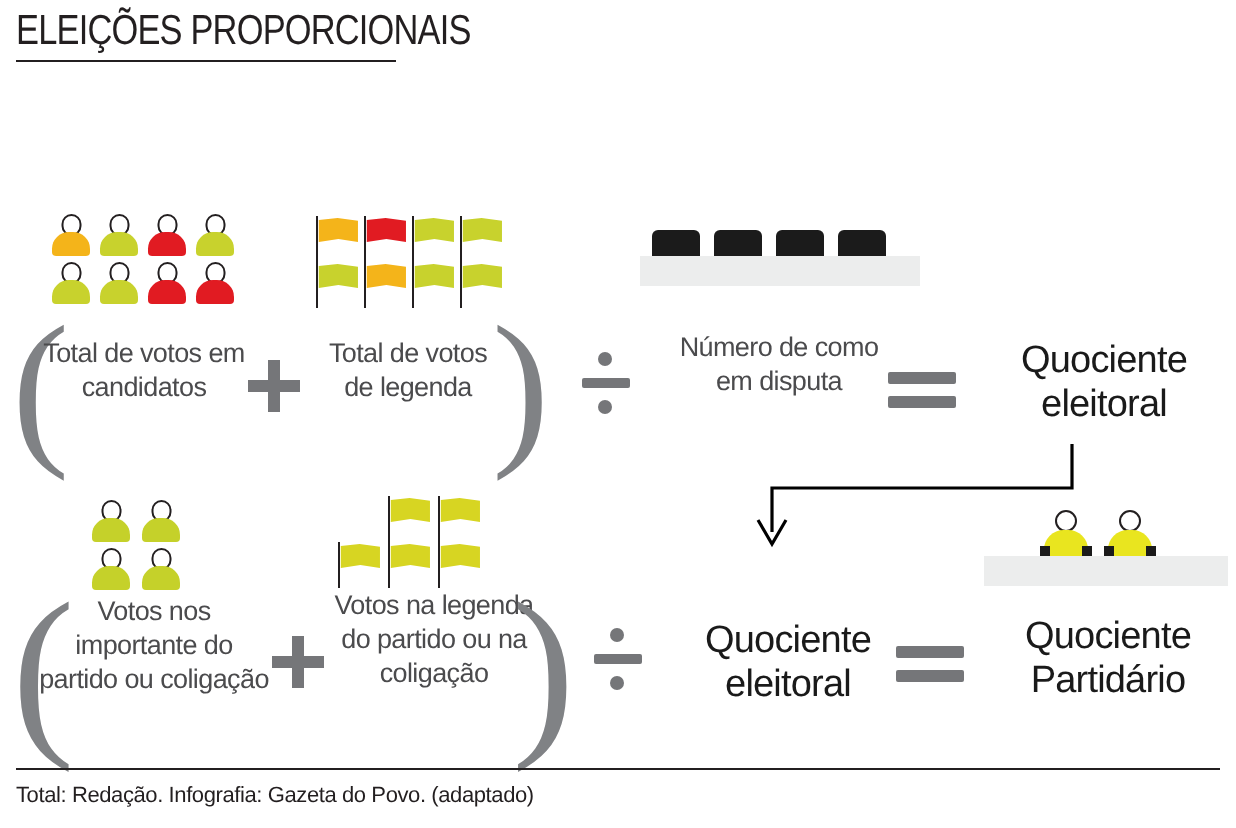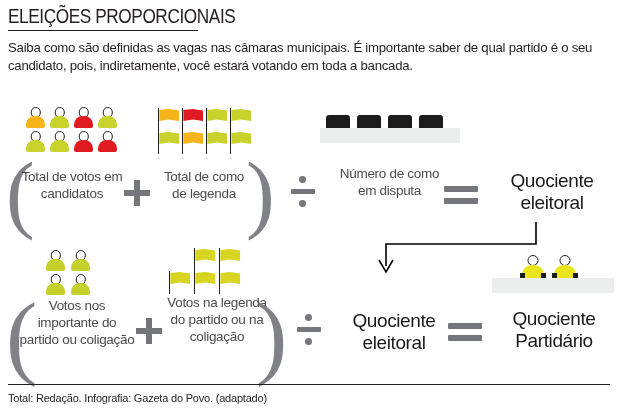--- a/index.html
+++ b/index.html
@@ -118,21 +118,20 @@
     position: absolute; left: 8px; top: 392px;
     font-size: 11px; color: #231f20; letter-spacing: -0.2px;
   }
 </style>
 </head>
 <body>
 
 <div id="header">
   <div id="title">ELEIÇÕES PROPORCIONAIS</div>
   <div id="title-rule"></div>
-  <div id="subtitle">Saiba como são definidas as vagas nas câmaras municipais. É importante saber de qual partido é o seu candidato, pois, indiretamente, você estará votando em toda a bancada.</div>
 </div>
 
 <div class="person-grid" style="left:26px; top:107px; width:92px; height:46px;">
   <div class="person" style="position:absolute;left:0px;top:0px;width:19px;height:21px;">
     <span class="head" style="width:8.5px;height:8.5px;"></span>
     <span class="body" style="height:12px;background:#f4b41a;"></span>
   </div>
   <div class="person" style="position:absolute;left:24px;top:0px;width:19px;height:21px;">
     <span class="head" style="width:8.5px;height:8.5px;"></span>
     <span class="body" style="height:12px;background:#c8d22d;"></span>
@@ -200,21 +199,21 @@
   <div class="flag" style="position:absolute;left:48px;top:23px;width:21px;height:23px;">
     <span class="pole"></span>
     <span class="cloth" style="background:#c8d22d;"></span>
   </div>
   <div class="flag" style="position:absolute;left:72px;top:23px;width:21px;height:23px;">
     <span class="pole"></span>
     <span class="cloth" style="background:#c8d22d;"></span>
   </div>
 </div>
 
-<div class="lbl" style="left:156px; top:168px; width:96px;">Total de como de legenda</div>
+<div class="lbl" style="left:156px; top:168px; width:96px;">Total de votos de legenda</div>
 
 <div class="paren" style="left:246px; top:150px; font-size:86px;">)</div>
 
 <div class="glyph" style="left:291px; top:176px; width:24px; height:33px;">
   <span class="div-dot" style="left:8px; top:0px; width:7px; height:7px;"></span>
   <span class="div-bar" style="left:0px; top:13px; width:24px; height:5px;"></span>
   <span class="div-dot" style="left:8px; top:24px; width:7px; height:7px;"></span>
 </div>
 
 <div style="position:absolute; left:320px; top:110px; width:140px; height:38px;">

